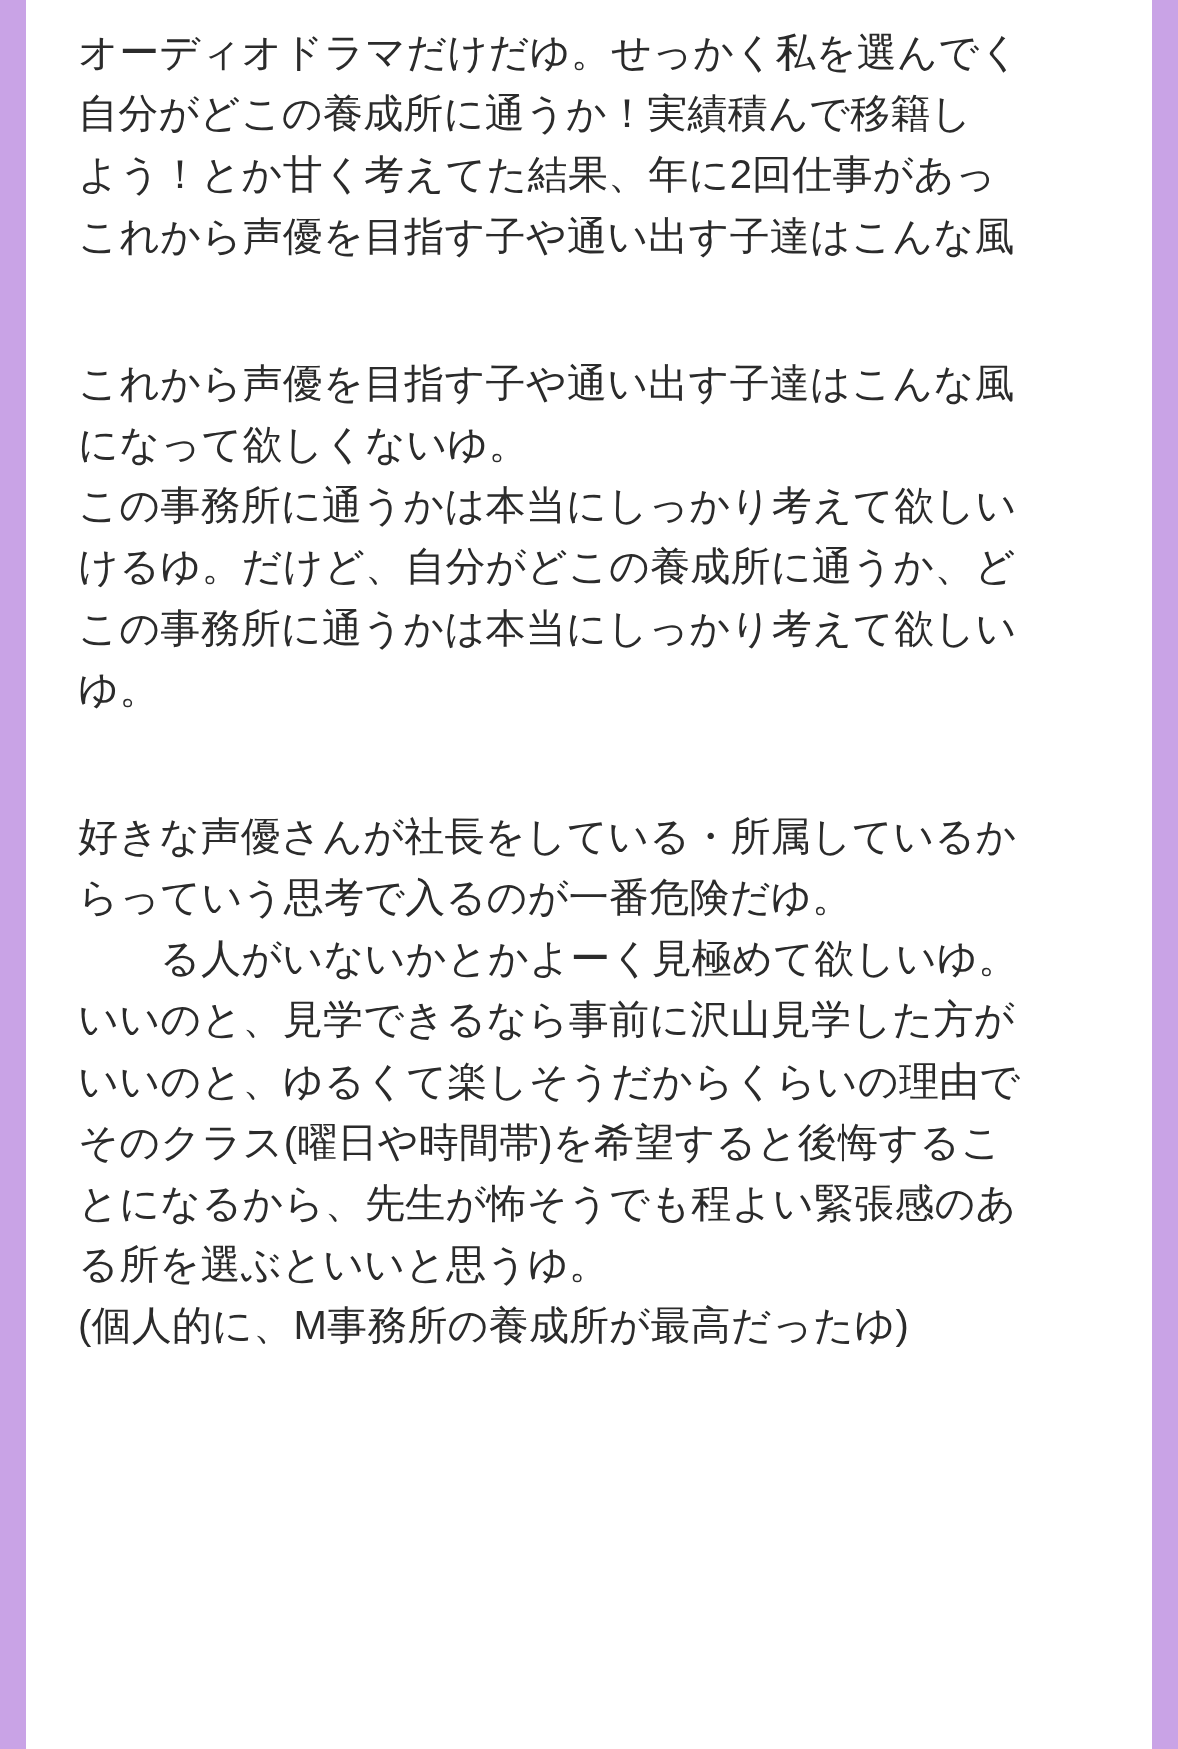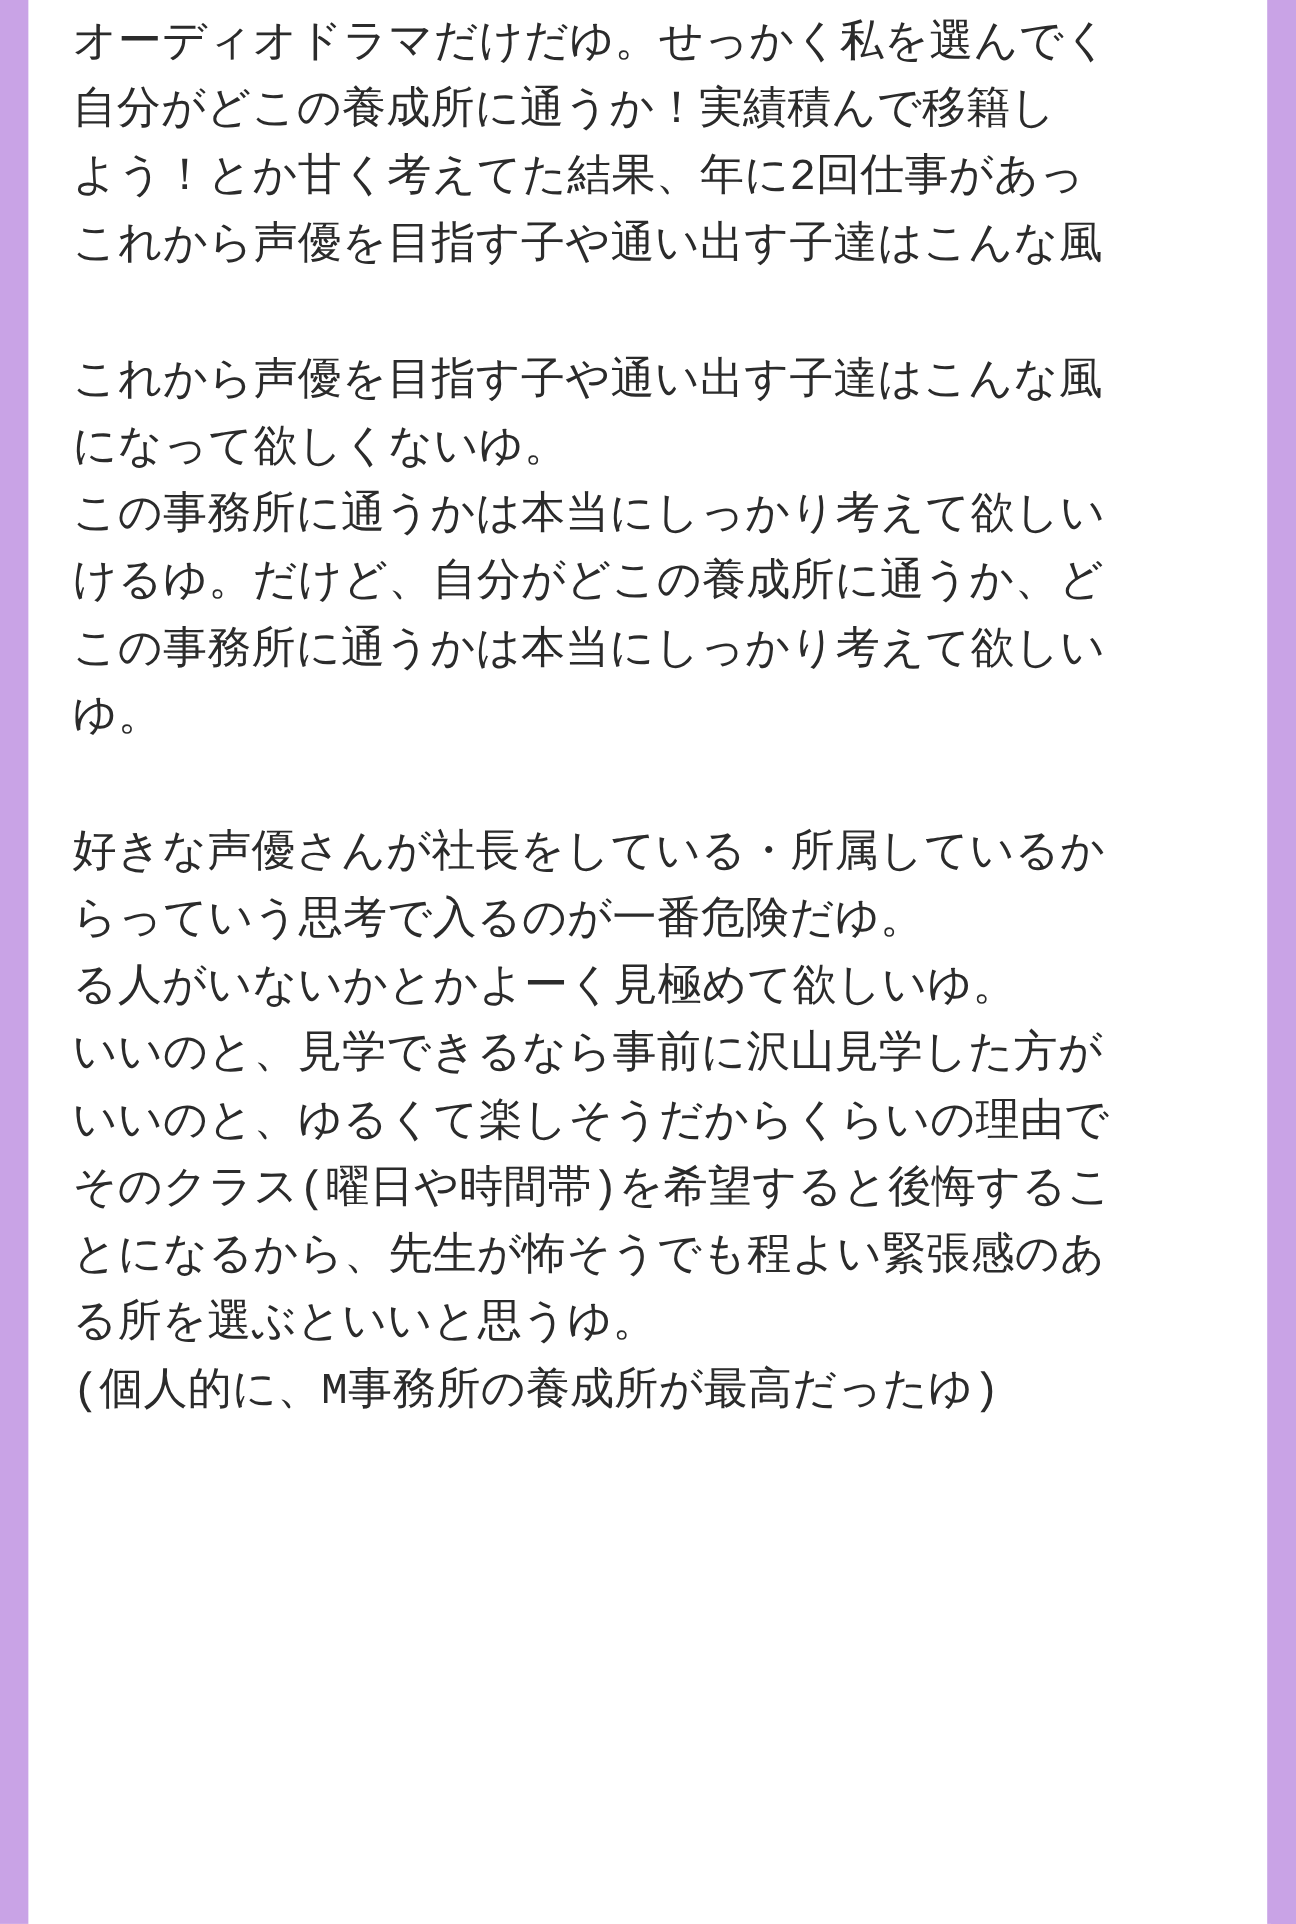--- a/index.html
+++ b/index.html
@@ -37,24 +37,23 @@
     padding: 6px 36px 0 36px;
     box-sizing: border-box;
     overflow: hidden;
   }
   .para {
     color: #2b2b2b;
     font-size: 40px;
     line-height: 1.53;
     letter-spacing: 0.2px;
     font-weight: 400;
-    margin: 4px;
+    margin: 16px;
     text-align: left;
     word-break: break-all;
-    font-family: Liberation Mono, monospace;
   }
   .gap {
     height: 54px;
   }
 </style>
 </head>
 <body>
 
 <div class="page">
   <div class="edge-bar left"></div>
@@ -76,21 +75,21 @@
       <span style="display: block;">けるゆ。だけど、自分がどこの養成所に通うか、ど</span>
       <span style="display: block;">この事務所に通うかは本当にしっかり考えて欲しい</span>
       <span style="display: block;">ゆ。</span>
     </p>
 
     <div class="gap"></div>
 
     <p class="para">
       <span style="display: block;">好きな声優さんが社長をしている・所属しているか</span>
       <span style="display: block;">らっていう思考で入るのが一番危険だゆ。</span>
-      <span style="display: block;">る人がいないかとかよーく見極めて欲しいゆ。</span>
+      <span style="display: block; text-align: center;">る人がいないかとかよーく見極めて欲しいゆ。</span>
       <span style="display: block;">いいのと、見学できるなら事前に沢山見学した方が</span>
       <span style="display: block;">いいのと、ゆるくて楽しそうだからくらいの理由で</span>
       <span style="display: block;">そのクラス(曜日や時間帯)を希望すると後悔するこ</span>
       <span style="display: block;">とになるから、先生が怖そうでも程よい緊張感のあ</span>
       <span style="display: block;">る所を選ぶといいと思うゆ。</span>
       <span style="display: block;">(個人的に、M事務所の養成所が最高だったゆ)</span>
     </p>
 
   </div>
   <div class="edge-bar right"></div>

